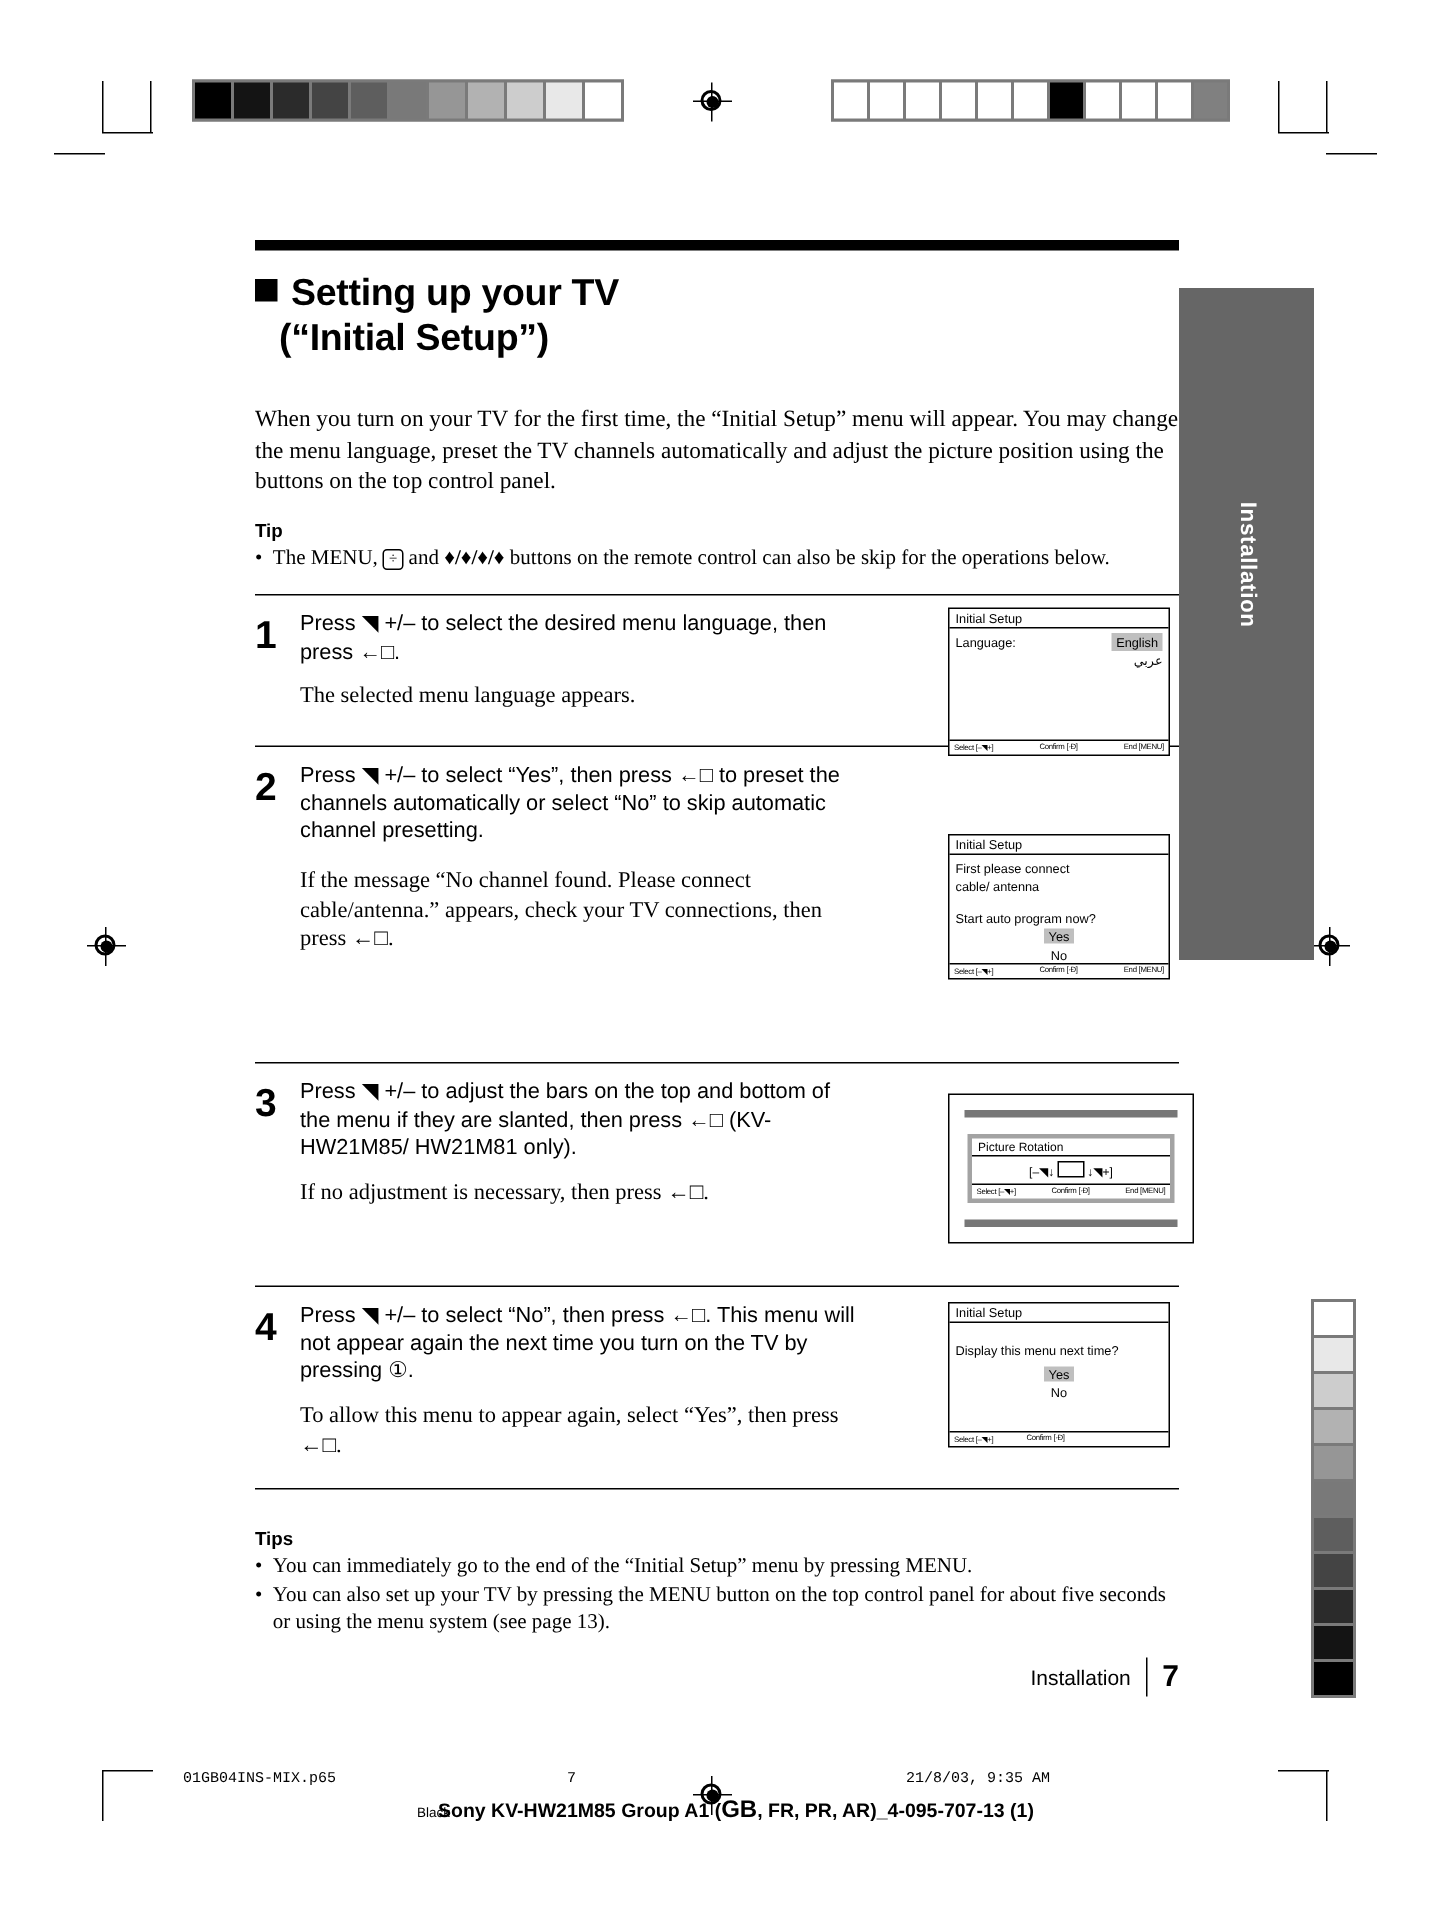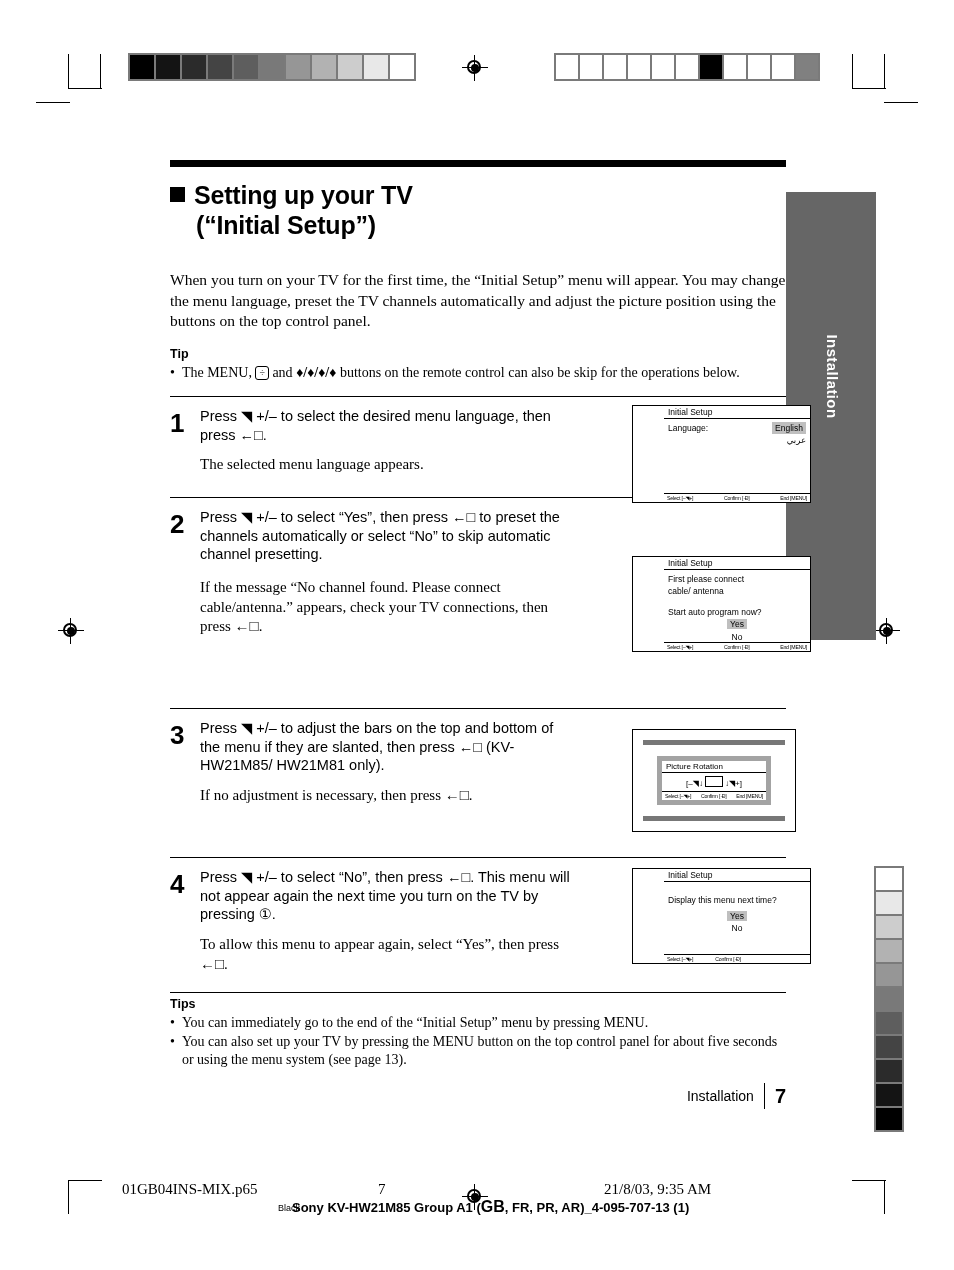--- a/index.html
+++ b/index.html
@@ -39,21 +39,21 @@
       letter-spacing:.4px;text-align:center;}
 
   
   .page{position:absolute;left:170px;top:160px;width:616px;}
 
   .rule-top{height:7px;background:#000;}
   h1.title{font-size:25px;line-height:1.18;font-weight:bold;margin:14px 0 0 0;
            letter-spacing:-.2px;}
   h1.title .sq{display:inline-block;width:15px;height:15px;background:#000;
            margin-right:9px;vertical-align:2px;}
-  h1.title .l2{display:block;margin-left:26px;}
+  h1.title .l2{display:block;margin-left:16px;}
 
   .intro{font-family:"Liberation Serif", serif;font-size:15.5px;line-height:1.33;
          margin-top:30px;}
   .tip-head{font-size:12.5px;font-weight:bold;margin-top:13px;}
   .bullets{font-family:"Liberation Serif", serif;font-size:14px;line-height:1.3;
            margin-top:3px;}
   .bullets .row{display:flex;gap:7px;margin-bottom:1px;}
   .bullets .bd{flex:0 0 auto;}
 
   .hr{height:1px;background:#000;margin:0;}
@@ -63,52 +63,52 @@
   .step-num{flex:0 0 30px;font-size:26px;font-weight:bold;line-height:1;padding-top:3px;}
   .step-body{flex:0 0 370px;}
   .s-main{font-size:14.5px;line-height:1.31;}
   .s-sub{font-family:"Liberation Serif", serif;font-size:15px;line-height:1.3;margin-top:11px;}
   .s-sub.gap{margin-top:14px;}
 
   .step-shot{position:absolute;}
 
   
   .osd{background:#fff;border:1px solid #000;width:146px;
-       font-family:"Liberation Sans", sans-serif;padding-left:31px;}
+       font-family:"Liberation Sans", sans-serif;}
   .osd-title{font-size:8.5px;padding:1px 4px 1px 4px;border-bottom:1.5px solid #000;}
   .osd-body{position:relative;padding:3px 4px;font-size:8.5px;line-height:1.45;}
   .osd-foot{display:flex;justify-content:space-between;border-top:1px solid #000;
        font-size:5.2px;padding:1px 3px;letter-spacing:-.2px;}
   .osd-foot span{white-space:nowrap;}
   .hi{background:#bfbfbf;padding:0 3px;}
   .row-sb{display:flex;justify-content:space-between;}
   .ctr{text-align:center;}
   .ar{text-align:right;font-size:8.5px;}
 
   
   .rot-wrap{border:1px solid #000;background:#fff;width:146px;padding:10px 8px;}
   .rot-bar{height:5px;background:#777;margin:0 2px;}
-  .rot-box{border:5px solid #a3a3a3;margin:11px 16px;}
+  .rot-box{border:3px solid #a3a3a3;margin:11px 4px;}
   .rot-title{font-size:8px;padding:1px 4px;border-bottom:1px solid #000;}
   .rot-ctrl{font-size:8px;text-align:center;padding:3px 0;border-bottom:1px solid #000;}
   .rot-ctrl .sqbox{display:inline-block;width:16px;height:9px;border:1px solid #000;
         vertical-align:-1px;margin:0 2px;}
   .rot-foot{display:flex;justify-content:space-between;font-size:5.2px;padding:1px 3px;
         letter-spacing:-.2px;}
 
   
-  .tips{margin-top:4px;}
+  .tips{margin-top:26px;}
   .tips-head{font-size:12.5px;font-weight:bold;}
   .page-foot{display:flex;justify-content:flex-end;align-items:center;margin-top:14px;}
   .page-foot .lbl{font-size:14px;}
   .page-foot .div{width:1px;height:26px;background:#000;margin:0 10px;}
   .page-foot .num{font-size:20px;font-weight:bold;}
 
   
-  .pfoot{position:absolute;font-size:15px;font-family:Liberation Serif, serif;}
+  .pfoot{position:absolute;font-size:10px;font-family:Liberation Mono, monospace;}
   .pfoot-title{position:absolute;font-size:13px;font-weight:bold;
         font-family:"Liberation Sans", sans-serif;white-space:nowrap;}
   .pfoot-title .big{font-size:16px;}
   .pfoot-black{position:absolute;font-size:9px;}
 </style>
 </head>
 <body>
 
 <div class="mark crop-h" style="left:68px;top:88px;width:34px;"></div>
 <div class="mark crop-v" style="left:68px;top:54px;height:34px;"></div>

